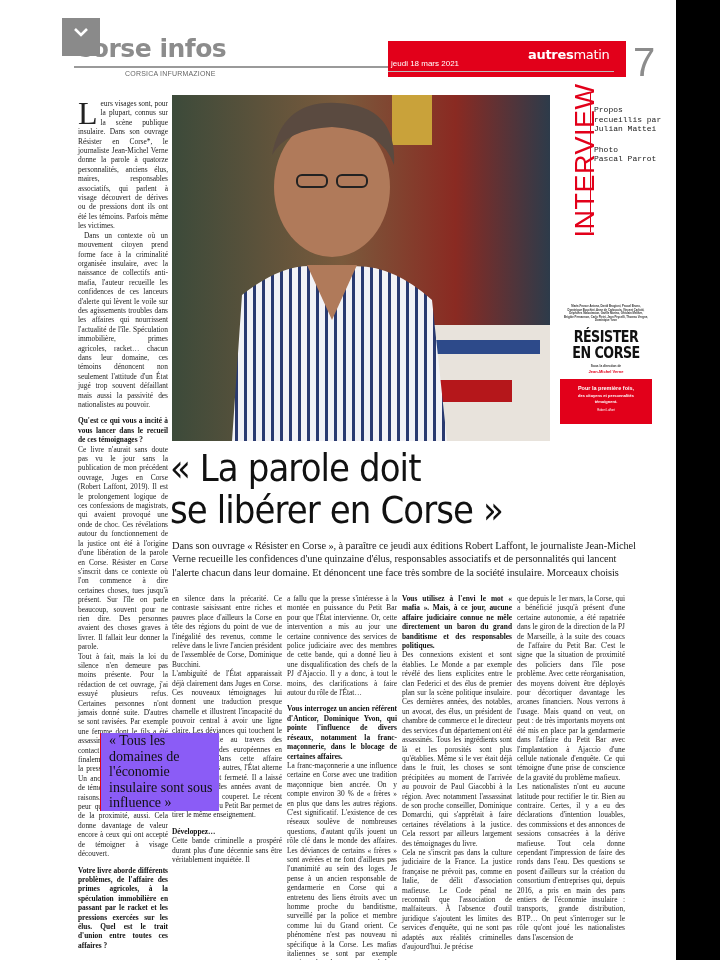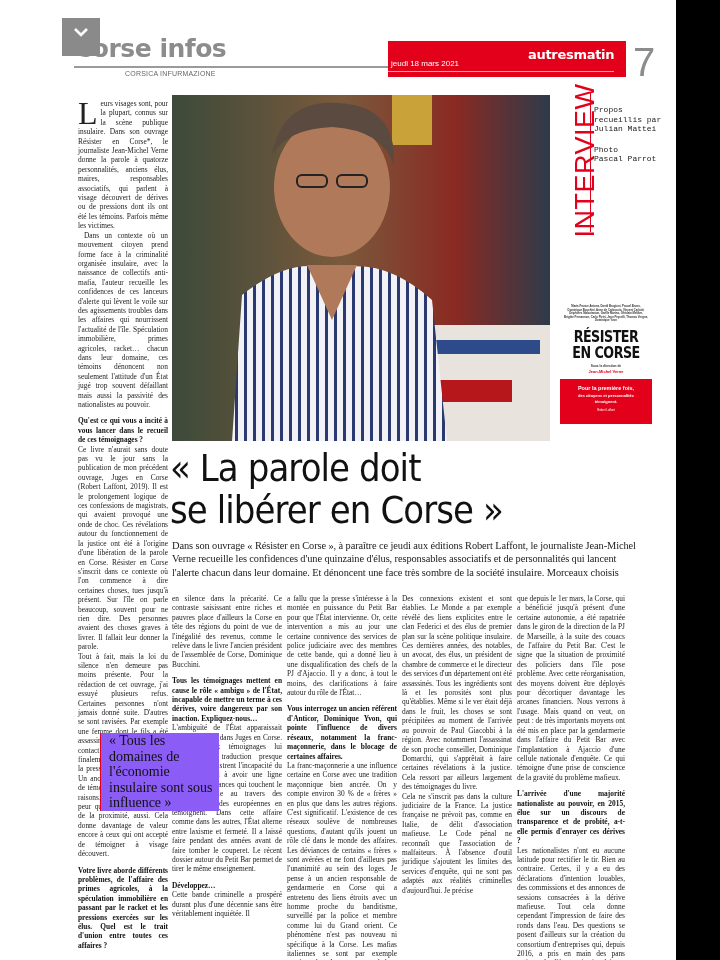--- a/index.html
+++ b/index.html
@@ -7,21 +7,21 @@
   .page{position:absolute;left:0;top:0;width:676px;height:960px;background:#fff;overflow:hidden;}
   .close-btn{position:absolute;left:62px;top:18px;width:38px;height:38px;background:#8a8a8a;display:flex;align-items:flex-start;justify-content:center;z-index:5;cursor:pointer;}
   .close-btn svg{margin-top:8px;}
   .masthead-title{position:absolute;left:74px;top:36px;font-family:"DejaVu Sans",sans-serif;font-weight:bold;font-size:25px;color:#8c8c8c;letter-spacing:-0.5px;line-height:1;}
   .masthead-rule{position:absolute;left:74px;top:66px;width:540px;height:2px;background:#9a9a9a;}
   .masthead-sub{position:absolute;left:125px;top:70px;font-family:"Liberation Sans",sans-serif;font-size:7px;color:#666;letter-spacing:0.2px;}
   .redband{position:absolute;left:532px;top:41px;width:94px;height:36px;background:#e2001a;}
   .redband-left{position:absolute;left:388px;top:41px;width:144px;height:36px;background:#e2001a;}
   .date{position:absolute;left:391px;top:59px;font-family:"Liberation Sans",sans-serif;font-size:8px;color:#fff;}
   .brand{position:absolute;left:528px;top:47px;font-family:"DejaVu Sans",sans-serif;font-weight:bold;font-size:13px;color:#fff;letter-spacing:-0.3px;}
-  .brand .light{font-weight:bold;margin-top:20px;}
+  .brand .light{font-weight:normal;margin-top:20px;}
   .page-num{position:absolute;left:633px;top:42px;font-family:"Liberation Sans",sans-serif;font-size:40px;color:#8c8c8c;line-height:1;}
 
   .col-text{font-size:7.4px;line-height:9.4px;color:#222;text-align:justify;hyphens:auto;}
   .col-text p{margin:0 0 0 0;text-indent:6px;}
   .col-text p.q{font-weight:bold;text-indent:0;margin-top:7px;color:#111;}
   .col-text p.a{text-indent:0;}
   .left-col{position:absolute;left:78px;top:99px;width:90px;}
   .dropcap{float:left;font-size:32px;line-height:26px;margin:1px 3px 0 0;font-family:"Liberation Serif",serif;}
 
   .photo{position:absolute;left:172px;top:95px;width:378px;height:346px;overflow:hidden;background:#6d5a4a;}
@@ -142,40 +142,39 @@
   </div>
 
   <div class="headline">
     <div>« La parole doit</div>
     <div>se libérer en Corse »</div>
   </div>
   <div class="standfirst">Dans son ouvrage « Résister en Corse », à paraître ce jeudi aux éditions Robert Laffont, le journaliste Jean-Michel Verne recueille les confidences d'une quinzaine d'élus, responsables associatifs et de personnalités qui lancent l'alerte chacun dans leur domaine. Et dénoncent une face très sombre de la société insulaire. Morceaux choisis</div>
 
   <div class="col c1 col-text">
     <p class="a">en silence dans la précarité. Ce contraste saisissant entre riches et pauvres place d'ailleurs la Corse en tête des régions du point de vue de l'inégalité des revenus, comme le relève dans le livre l'ancien président de l'assemblée de Corse, Dominique Bucchini.</p>
-    <p class="q">Tous les témoignages mettent en cause le rôle « ambigu » de l'État, incapable de mettre un terme à ces dérives, voire dangereux par son inaction. Expliquez-nous…</p>
     <p class="a" style="padding-top:0;">L'ambiguïté de l'État apparaissait déjà clairement dans Juges en Corse. Ces nouveaux témoignages lui donnent une traduction presque charnelle et illustrent l'incapacité du pouvoir central à avoir une ligne claire. Les déviances qui touchent le monde agricole au travers des fraudes aux aides européennes en témoignent. Dans cette affaire comme dans les autres, l'État alterne entre laxisme et fermeté. Il a laissé faire pendant des années avant de faire tomber le couperet. Le récent dossier autour du Petit Bar permet de tirer le même enseignement.</p>
     <p class="q">Développez…</p>
     <p class="a">Cette bande criminelle a prospéré durant plus d'une décennie sans être véritablement inquiétée. Il</p>
   </div>
 
   <div class="col c2 col-text">
     <p class="a">a fallu que la presse s'intéresse à la montée en puissance du Petit Bar pour que l'État intervienne. Or, cette intervention a mis au jour une certaine connivence des services de police judiciaire avec des membres de cette bande, qui a donné lieu à une disqualification des chefs de la PJ d'Ajaccio. Il y a donc, à tout le moins, des clarifications à faire autour du rôle de l'État…</p>
     <p class="q">Vous interrogez un ancien référent d'Anticor, Dominique Yvon, qui pointe l'influence de divers réseaux, notamment la franc-maçonnerie, dans le blocage de certaines affaires.</p>
     <p class="a">La franc-maçonnerie a une influence certaine en Corse avec une tradition maçonnique bien ancrée. On y compte environ 30 % de « frères » en plus que dans les autres régions. C'est significatif. L'existence de ces réseaux soulève de nombreuses questions, d'autant qu'ils jouent un rôle clé dans le monde des affaires. Les déviances de certains « frères » sont avérées et ne font d'ailleurs pas l'unanimité au sein des loges. Je pense à un ancien responsable de gendarmerie en Corse qui a entretenu des liens étroits avec un homme proche du banditisme, surveillé par la police et membre comme lui du Grand orient. Ce phénomène n'est pas nouveau ni spécifique à la Corse. Les mafias italiennes se sont par exemple servies des loges pour pénétrer l'économie dans le sud de la France. Et elles continuent de le faire.</p>
   </div>
 
   <div class="col c3 col-text">
+    <p class="q" style="margin-top:0">Vous utilisez à l'envi le mot « mafia ». Mais, à ce jour, aucune affaire judiciaire connue ne mêle directement un baron du grand banditisme et des responsables politiques.</p>
     <p class="a">Des connexions existent et sont établies. Le Monde a par exemple révélé des liens explicites entre le clan Federici et des élus de premier plan sur la scène politique insulaire. Ces dernières années, des notables, un avocat, des élus, un président de chambre de commerce et le directeur des services d'un département ont été assassinés. Tous les ingrédients sont là et les porosités sont plus qu'établies. Même si le ver était déjà dans le fruit, les choses se sont précipitées au moment de l'arrivée au pouvoir de Paul Giacobbi à la région. Avec notamment l'assassinat de son proche conseiller, Dominique Domarchi, qui s'apprêtait à faire certaines révélations à la justice. Cela ressort par ailleurs largement des témoignages du livre.</p>
     <p class="a">Cela ne s'inscrit pas dans la culture judiciaire de la France. La justice française ne prévoit pas, comme en Italie, de délit d'association mafieuse. Le Code pénal ne reconnaît que l'association de malfaiteurs. À l'absence d'outil juridique s'ajoutent les limites des services d'enquête, qui ne sont pas adaptés aux réalités criminelles d'aujourd'hui. Je précise</p>
   </div>
 
   <div class="col c4 col-text" style="left:517px;width:108px;">
     <p class="a">que depuis le 1er mars, la Corse, qui a bénéficié jusqu'à présent d'une certaine autonomie, a été rapatriée dans le giron de la direction de la PJ de Marseille, à la suite des couacs de l'affaire du Petit Bar. C'est le signe que la situation de proximité des policiers dans l'île pose problème. Avec cette réorganisation, des moyens doivent être déployés pour décortiquer davantage les arcanes financiers. Nous verrons à l'usage. Mais quand on veut, on peut : de très importants moyens ont été mis en place par la gendarmerie dans l'affaire du Petit Bar avec l'implantation à Ajaccio d'une cellule nationale d'enquête. Ce qui témoigne d'une prise de conscience de la gravité du problème mafieux.</p>
-    <p class="q">L'arrivée d'une majorité nationaliste au pouvoir, en 2015, élue sur un discours de transparence et de probité, a-t-elle permis d'enrayer ces dérives ?</p>
     <p class="a">Les nationalistes n'ont eu aucune latitude pour rectifier le tir. Bien au contraire. Certes, il y a eu des déclarations d'intention louables, des commissions et des annonces de sessions consacrées à la dérive mafieuse. Tout cela donne cependant l'impression de faire des ronds dans l'eau. Des questions se posent d'ailleurs sur la création du consortium d'entreprises qui, depuis 2016, a pris en main des pans entiers de l'économie insulaire : transports, grande distribution, BTP… On peut s'interroger sur le rôle qu'ont joué les nationalistes dans l'ascension de</p>
   </div>
 
   <div class="col-text" style="position:absolute;left:630px;top:594px;width:0;"></div>
 
   <div class="col col-text" style="left:590px;width:0;"></div>
 
   <div class="col-text" style="position:absolute;left:632px;top:594px;width:0;"></div>
 
   <div class="col-text" style="position:absolute;left:633px;top:594px;width:0;"></div>

